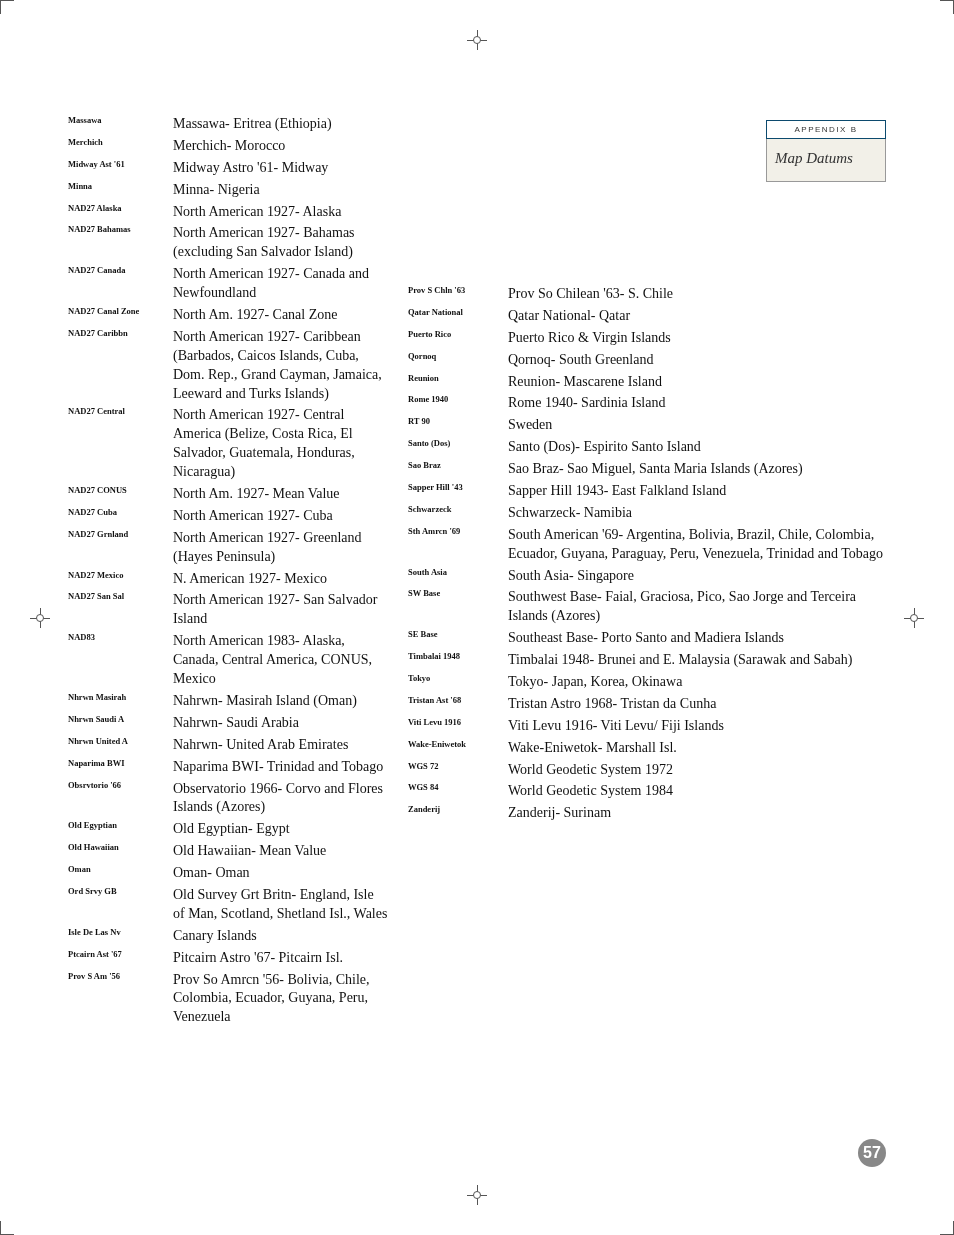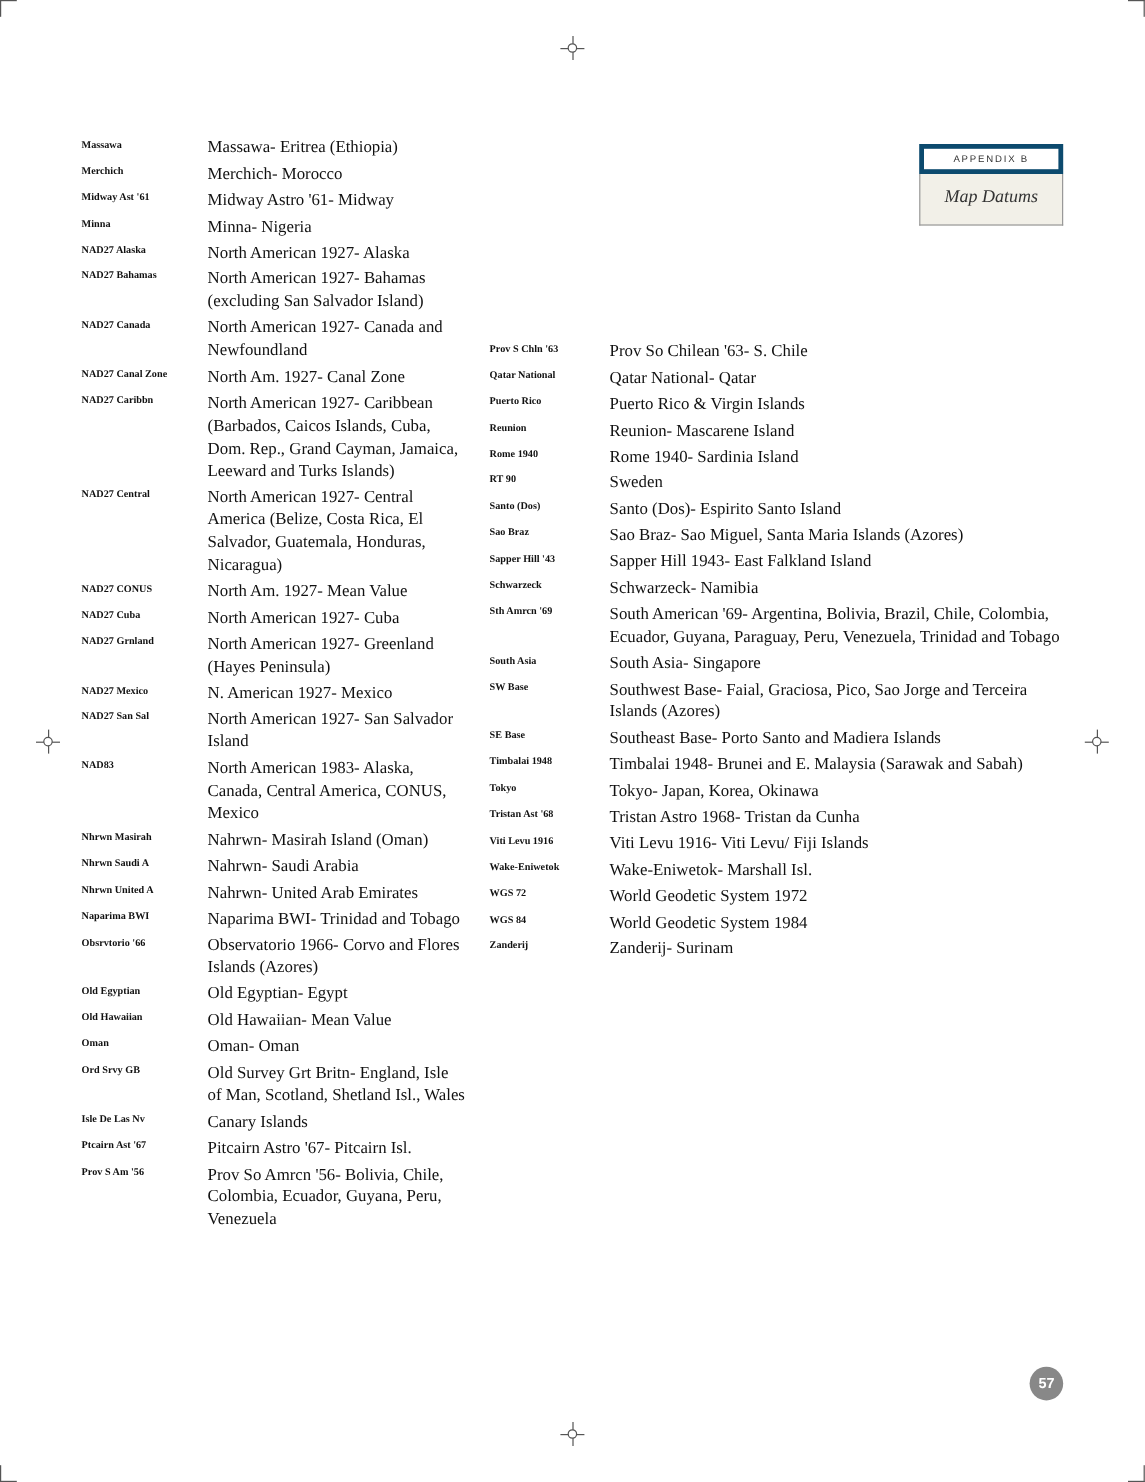--- a/index.html
+++ b/index.html
@@ -109,36 +109,36 @@
 
     
     .appendix-box {
       position: absolute;
       top: 120px;
       right: 68px;
       width: 120px;
     }
     .appendix-label {
       background: #fff;
-      border: 4px solid #0c4a6e;
+      border: 1px solid #0c4a6e;
       text-align: center;
       padding: 4px 2px;
       font-size: 8px;
       letter-spacing: 1.5px;
       font-family: Arial, sans-serif;
       color: #333;
       font-weight: normal;
       text-transform: uppercase;
     }
     .appendix-title-box {
       background: #f2f0e8;
       border: 1px solid #999;
       border-top: none;
       padding: 10px 8px 12px 8px;
-      text-align: center;
+      text-align: left;
     }
     .appendix-title {
       font-style: italic;
       font-size: 15px;
       font-family: 'Times New Roman', serif;
       color: #333;
       line-height: 1.3;
     }
 
     
@@ -200,21 +200,21 @@
       width: 28px;
       height: 28px;
       border-radius: 50%;
       background: #888;
       display: flex;
       align-items: center;
       justify-content: center;
     }
     .page-number {
       color: #fff;
-      font-size: 12px;
+      font-size: 16px;
       font-weight: bold;
       font-family: Arial, sans-serif;
     }
   </style>
 </head>
 <body>
 
 <div class="page">
 
   <div class="corner-tl">
@@ -387,20 +387,24 @@
           </div>
           <div class="entry entry-right">
             <span class="entry-name">Qatar National</span>
             <span class="entry-desc">Qatar National- Qatar</span>
           </div>
           <div class="entry entry-right">
             <span class="entry-name">Puerto Rico</span>
             <span class="entry-desc">Puerto Rico &amp; Virgin Islands</span>
           </div>
           <div class="entry entry-right">
+            <span class="entry-name">Qornoq</span>
+            <span class="entry-desc">Qornoq- South Greenland</span>
+          </div>
+          <div class="entry entry-right">
             <span class="entry-name">Reunion</span>
             <span class="entry-desc">Reunion- Mascarene Island</span>
           </div>
           <div class="entry entry-right">
             <span class="entry-name">Rome 1940</span>
             <span class="entry-desc">Rome 1940- Sardinia Island</span>
           </div>
           <div class="entry entry-right">
             <span class="entry-name">RT 90</span>
             <span class="entry-desc">Sweden</span>

